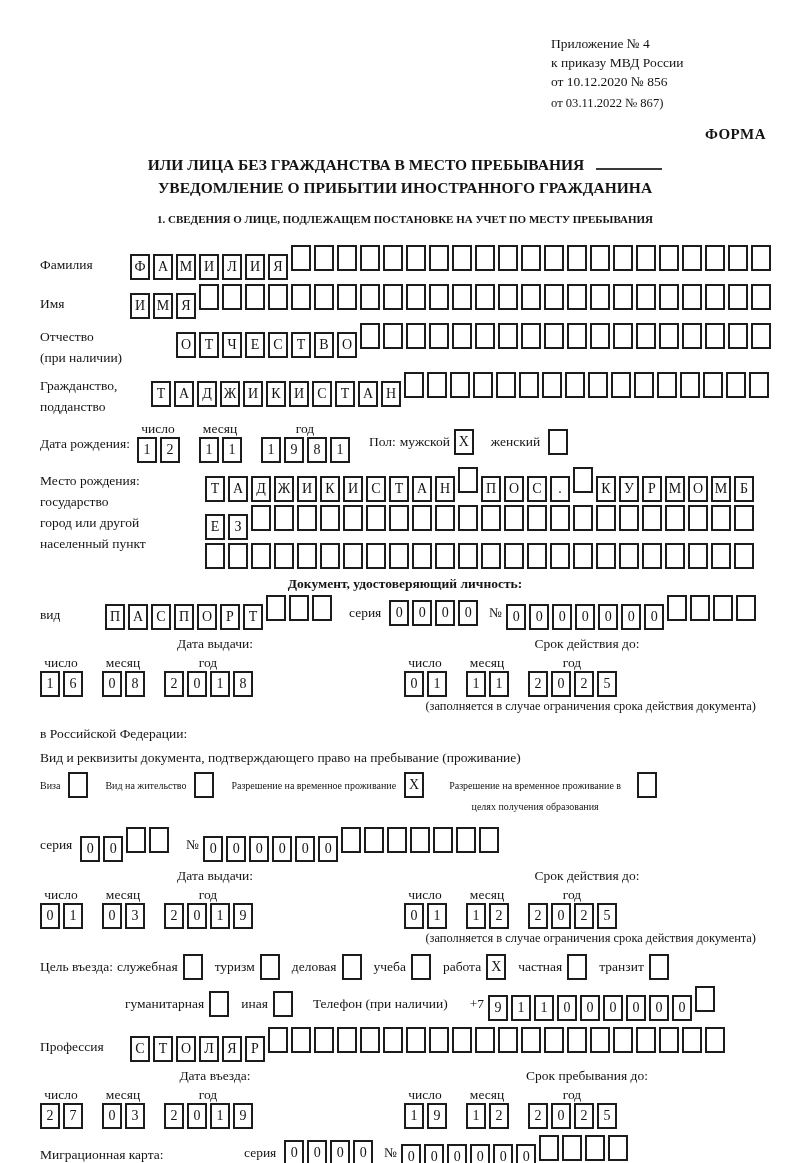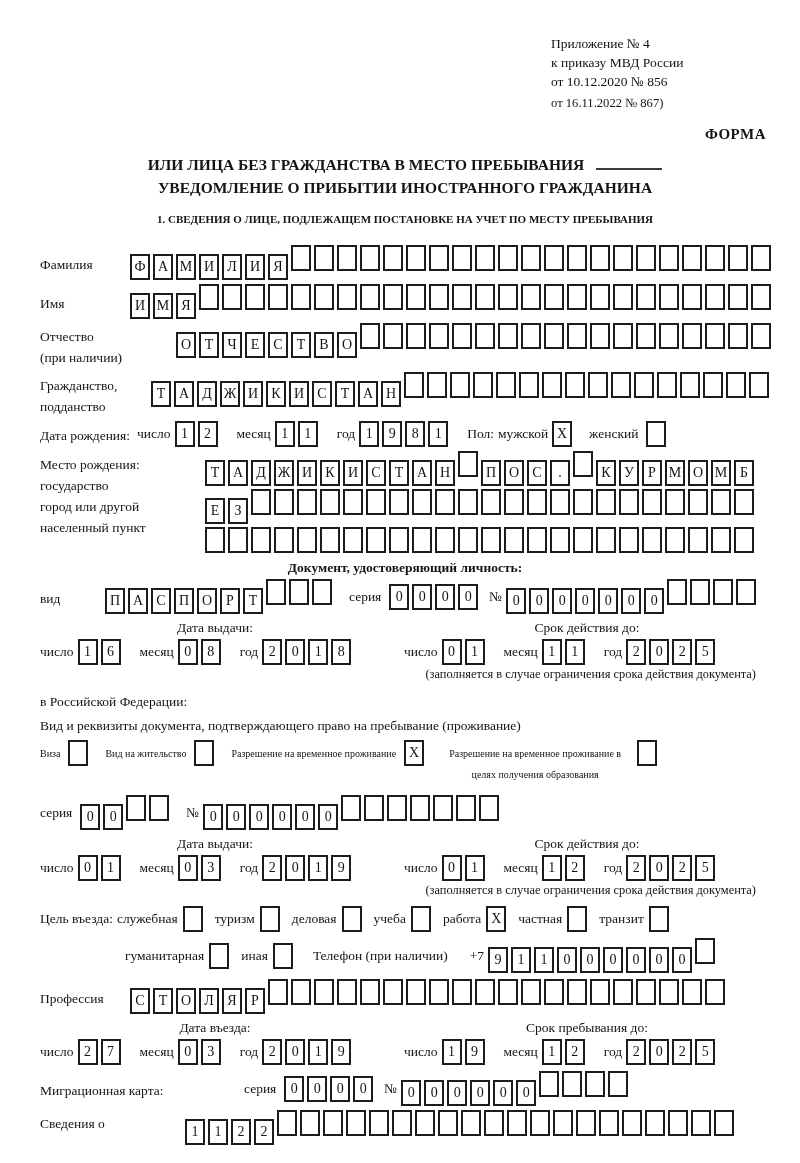--- a/index.html
+++ b/index.html
@@ -31,21 +31,21 @@
     font-size:14px; line-height:21px; font-family:"Liberation Serif", serif; background:#fff; }
   .boxrowgap .boxes { display:block; margin-bottom:3px; }
   .repr .boxes { display:block; margin-bottom:7px; }
 
   
   .dates { display:flex; margin-bottom:2px; }
   .d-left { width:350px; flex:0 0 auto; }
   .d-right { flex:1 1 auto; padding-left:14px; }
   .dhead { text-align:center; font-size:13.5px; margin-bottom:3px; }
   .dboxes { display:flex; align-items:center; }
-  .dg { display:flex; align-items:center; margin-right:16px; }
+  .dg { display:flex; align-items:center; margin-right:16px;flex-direction:column; }
   .dg:last-child { margin-right:0; }
   .dg .lbl { margin-right:4px; }
   .note { font-size:12.4px; text-align:right; padding-right:14px; margin:2px 0 8px 0; }
 
   
   .opts { display:flex; align-items:flex-start; margin:2px 0 10px 0; }
   .opt { display:flex; align-items:flex-start; margin-right:14px; }
   .opt .olabel { font-size:10px; line-height:21px; margin-right:8px; padding-top:3px; }
   .opt .olabel.c2 { max-width:172px; text-align:center; }
   .opt .olabel.c3 { max-width:188px; text-align:center; }
@@ -65,21 +65,21 @@
 <body>
 
 <div class="page">
 
   <div class="appendix">
     <div>Приложение № 4</div>
     <div>к приказу МВД России</div>
     <div>от 10.12.2020 № 856</div>
   </div>
   <div class="appendix small">
-    <div>от 16.11.2022 № 867)</div>
+    <div>от 03.11.2022 № 867)</div>
   </div>
   <div class="forma">ФОРМА</div>
 
   <div class="title">
     <div>
       <span>ИЛИ ЛИЦА БЕЗ ГРАЖДАНСТВА В МЕСТО ПРЕБЫВАНИЯ</span><span class="blank-line"></span>
     </div>
     <div>УВЕДОМЛЕНИЕ О ПРИБЫТИИ ИНОСТРАННОГО ГРАЖДАНИНА</div>
   </div>
 

